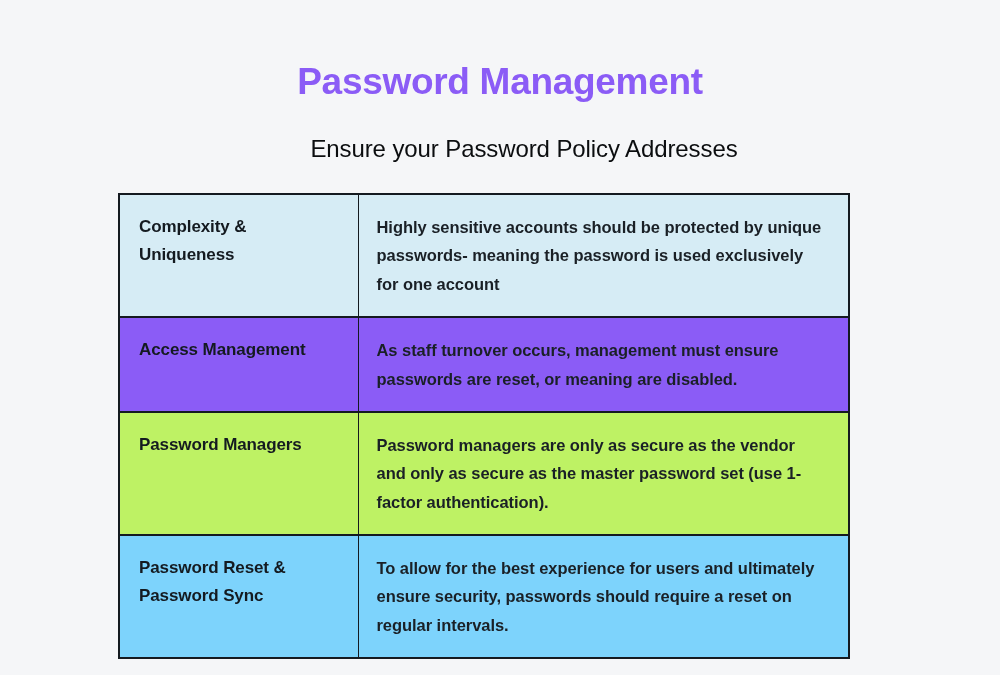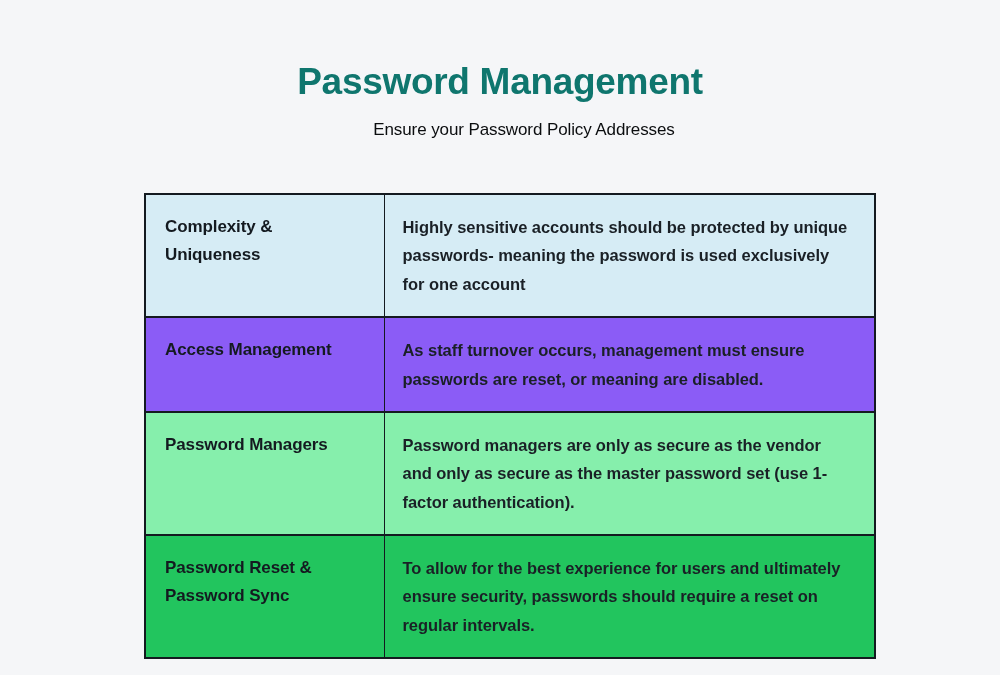--- a/index.html
+++ b/index.html
@@ -19,37 +19,37 @@
     height: 675px;
     box-sizing: border-box;
   }
   .header {
     text-align: center;
     padding-top: 62px;
   }
   .title {
     font-size: 37px;
     font-weight: bold;
-    color: #0f766e;
+    color: #8b5cf6;
     letter-spacing: -0.3px;
     line-height: 1.1;
     margin: 0;
   }
   .subtitle {
-    font-size: 17px;
+    font-size: 24px;
     font-weight: normal;
     color: #0b0d0f;
-    margin: 0;
+    margin: 15px;
     padding-top: 17px;
     letter-spacing: -0.1px;
     padding-left: 48px;
   }
   .table-wrap {
     position: absolute;
-    left: 144px;
+    left: 118px;
     top: 193px;
     width: 732px;
   }
   table.policy-table {
     width: 732px;
     border-collapse: collapse;
     table-layout: fixed;
     border: 2px solid #141a20;
   }
   table.policy-table tr {
@@ -75,22 +75,22 @@
     padding: 18px 22px 18px 18px;
     vertical-align: top;
     font-size: 16.5px;
     font-weight: bold;
     color: #1a2026;
     line-height: 1.72;
     letter-spacing: -0.05px;
   }
   .row-blue   { background: #d6ecf5; }
   .row-pink   { background: #8b5cf6; }
-  .row-cream  { background: #86efac; border-radius: 11px; }
-  .row-mint   { background: #22c55e; }
+  .row-cream  { background: #bef264; border-radius: 11px; }
+  .row-mint   { background: #7dd3fc; }
 </style>
 </head>
 <body>
 
 <div class="page">
 
   <div class="header">
     <h1 class="title">Password Management</h1>
     <p class="subtitle">Ensure your Password Policy Addresses</p>
   </div>

